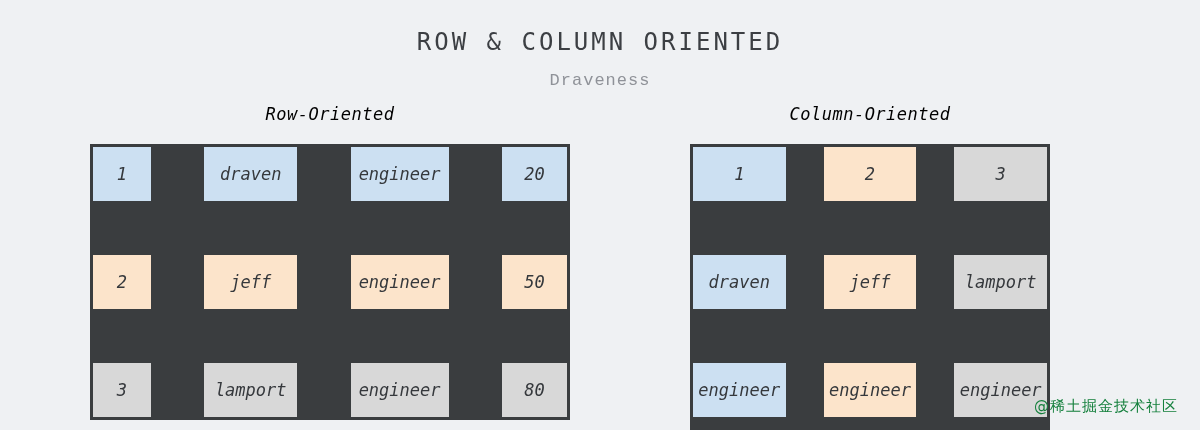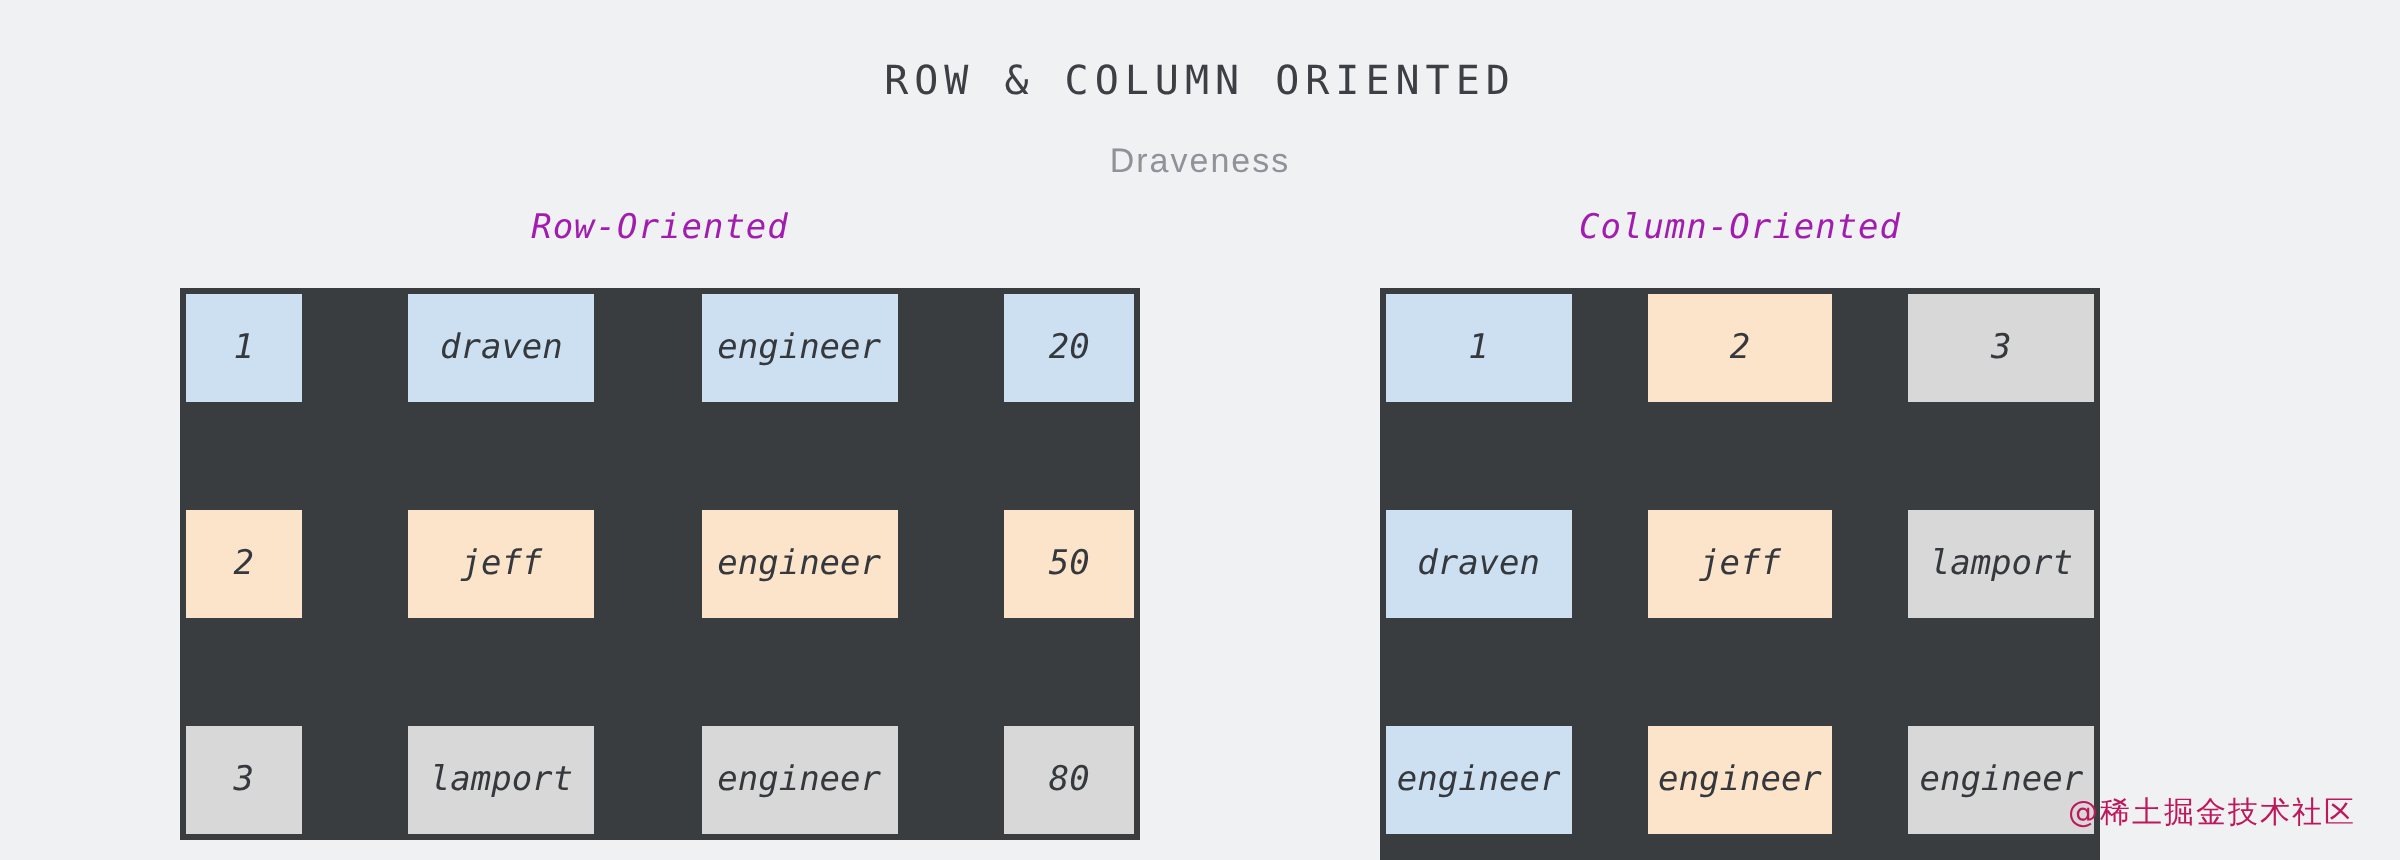--- a/index.html
+++ b/index.html
@@ -15,53 +15,53 @@
     position: relative;
   }
 
   .page-title {
     position: absolute;
     top: 28px;
     left: 0;
     width: 1200px;
     text-align: center;
     font-family: "DejaVu Sans Mono", monospace;
-    font-size: 20px;
+    font-size: 24px;
     letter-spacing: 3px;
     color: #3c3f43;
     white-space: nowrap;
   }
 
   .page-subtitle {
     position: absolute;
     top: 71px;
     left: 0;
     width: 1200px;
     text-align: center;
-    font-family: Liberation Sans, sans-serif;
+    font-family: Liberation Mono, monospace;
     font-size: 17px;
     letter-spacing: 1px;
     color: #8f9298;
   }
 
   .panel {
     position: absolute;
   }
 
   .panel-label {
     position: absolute;
     top: 0;
     left: 0;
     width: 100%;
     text-align: center;
     font-family: "DejaVu Sans Mono", monospace;
     font-style: italic;
     font-size: 17px;
     letter-spacing: 0.5px;
-    color: #a21caf;
+    color: #000000;
     white-space: nowrap;
   }
 
   .grid {
     position: absolute;
     top: 40px;
     left: 0;
     border-collapse: collapse;
     background: #3a3d3f;
     border: 3px solid #3a3d3f;
@@ -93,21 +93,21 @@
 
   .gap-col { background: #3a3d3f; width: 4px; padding: 0; }
   .gap-row td { background: #3a3d3f; height: 4px; padding: 0; }
 
   .watermark {
     position: absolute;
     right: 22px;
     bottom: 14px;
     font-family: "DejaVu Sans", sans-serif;
     font-size: 15px;
-    color: #be185d;
+    color: #15803d;
     letter-spacing: 1px;
     white-space: nowrap;
   }
 </style>
 </head>
 <body>
 
 <div class="page-title">ROW &amp; COLUMN ORIENTED</div>
 <div class="page-subtitle">Draveness</div>
 

